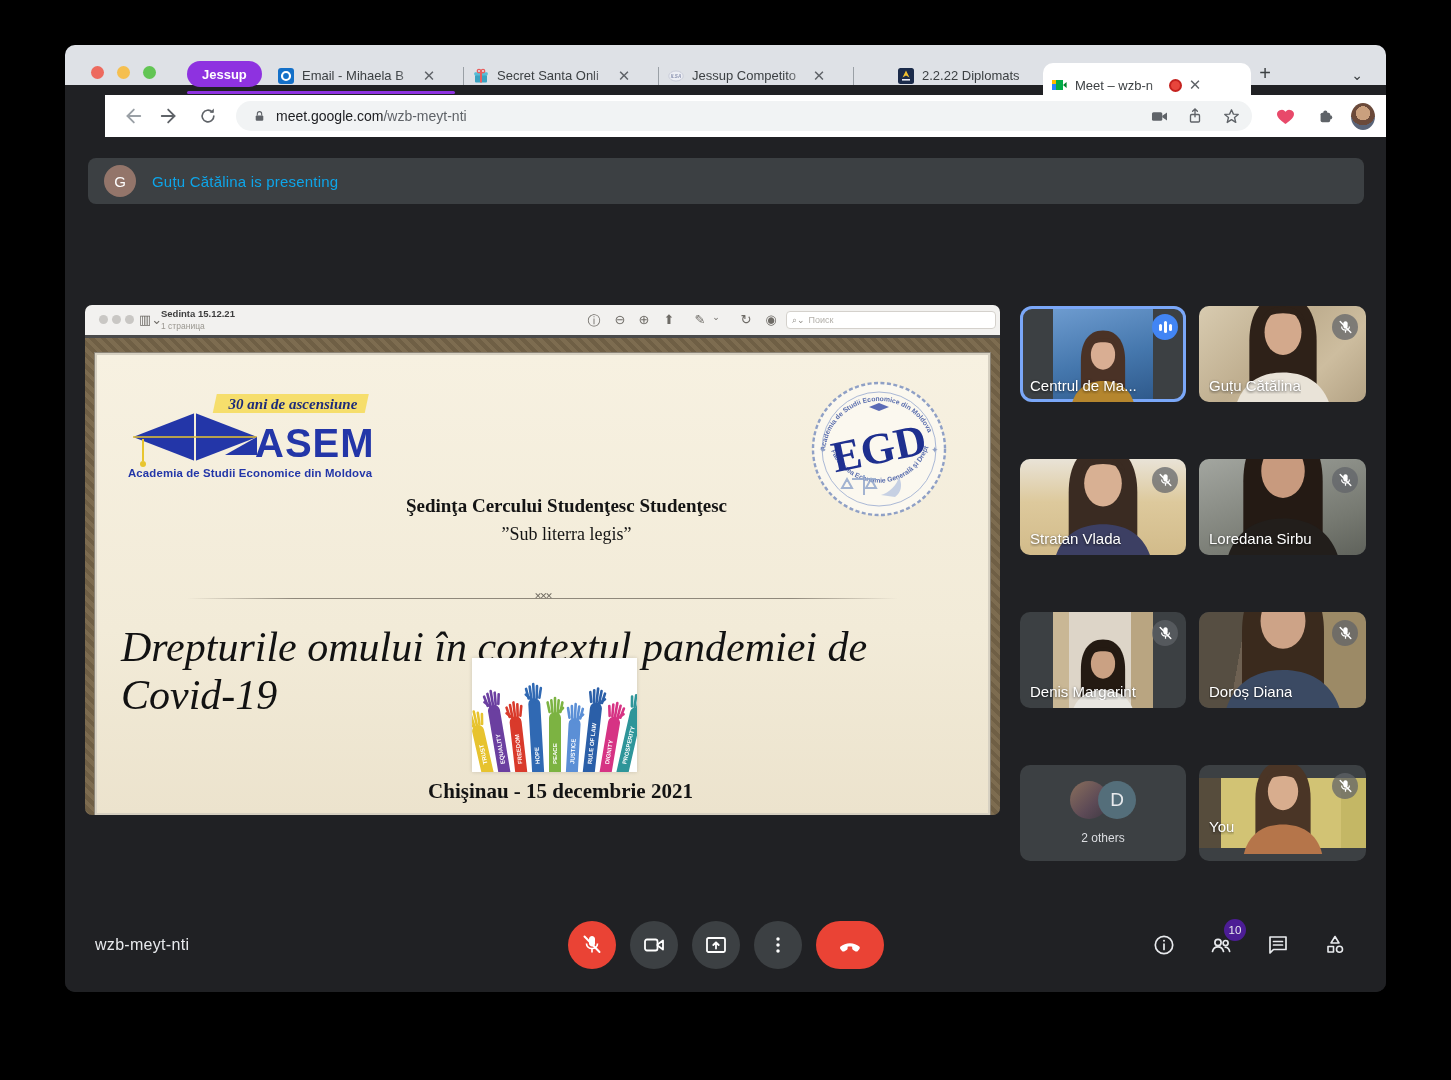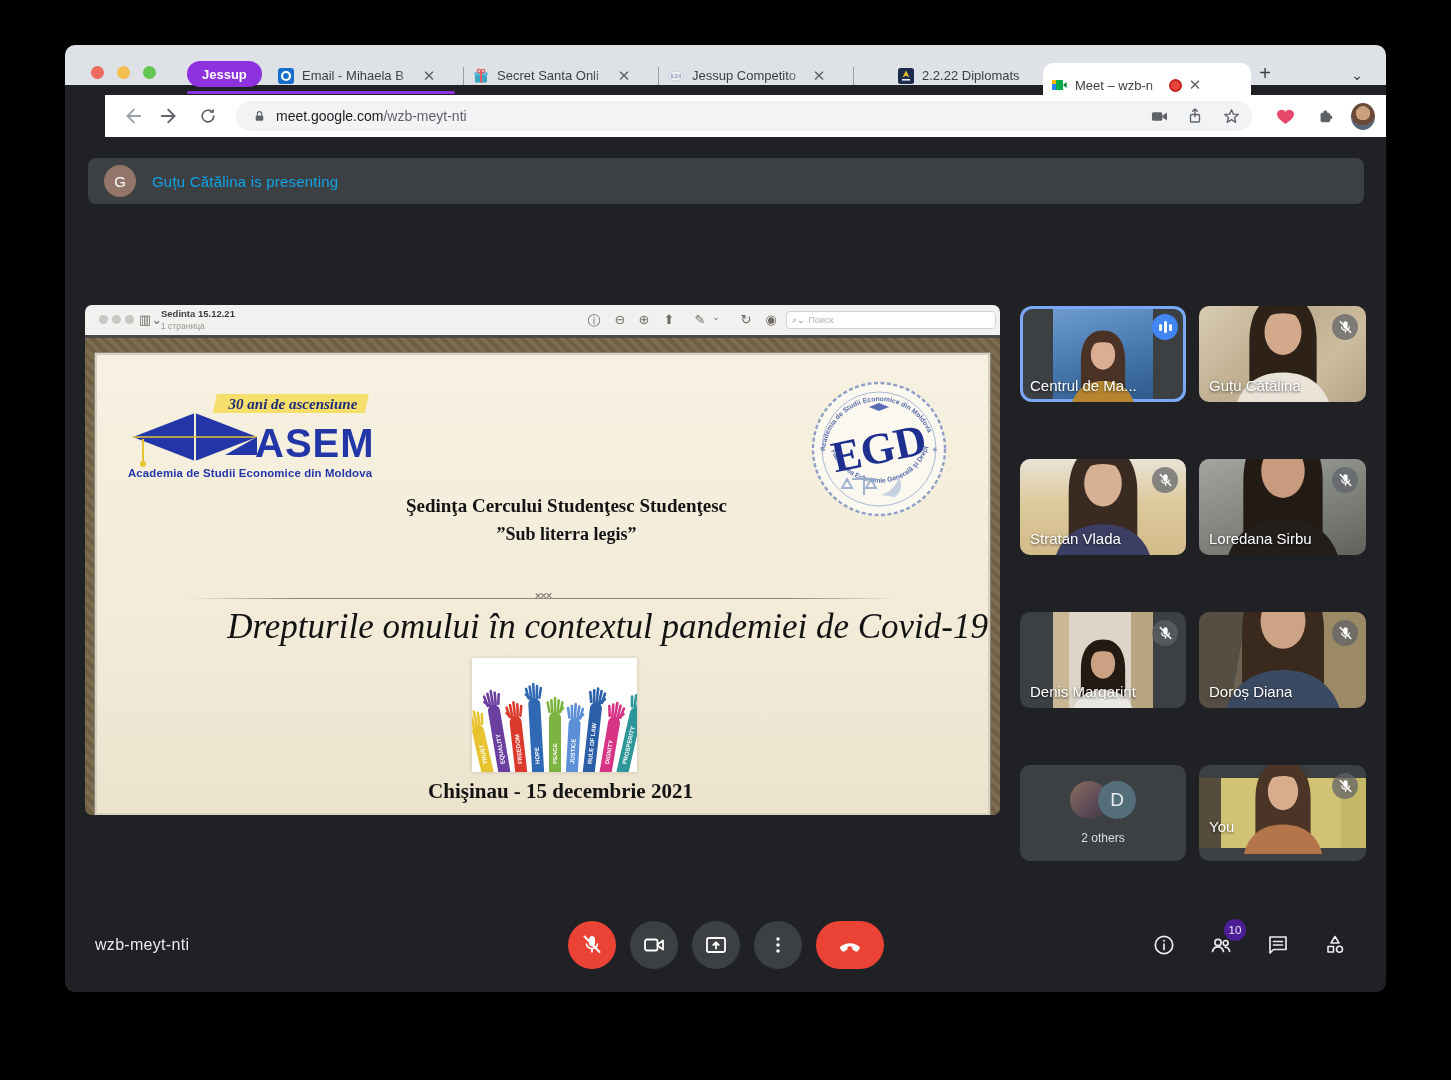--- a/index.html
+++ b/index.html
@@ -51,25 +51,25 @@
   #pv-search{position:absolute;left:701px;top:6px;width:210px;height:18px;background:#fff;border:1px solid #d4d1cc;
     border-radius:4px;display:flex;align-items:center;color:#b3b0aa;font-size:9px;padding-left:5px;box-sizing:border-box;}
   
   #slide{position:absolute;left:0;top:30px;width:915px;height:480px;
     background:repeating-linear-gradient(45deg,#7d6c50 0 4px,#6f5f45 4px 8px);box-sizing:border-box;
     border-top:3px solid #4a4a4a;padding:15px 10px 0 10px;}
   #slide-inner{width:100%;height:100%;box-sizing:border-box;border:2px solid #d6d0c1;outline:1px solid #8b8477;
     background:linear-gradient(180deg,#f7f1e1 0%,#f2ebd8 60%,#ece3cd 100%);position:relative;overflow:hidden;}
   .serif{font-family:"Liberation Serif","DejaVu Serif",serif;}
   #sl-head1{position:absolute;left:48px;right:0;top:140px;text-align:center;font-weight:bold;font-size:19px;color:#141414;}
-  #sl-head2{position:absolute;left:48px;right:0;top:169px;text-align:center;font-weight:bold;font-size:18px;color:#141414;}
+  #sl-head2{position:absolute;left:48px;right:0;top:169px;text-align:center;font-weight:normal;font-size:18px;color:#141414;}
   #sl-divider{position:absolute;left:90px;right:90px;top:243px;height:1px;
     background:linear-gradient(90deg,transparent,#8f887b 15%,#8f887b 85%,transparent);}
   #sl-knot{position:absolute;left:0;right:0;top:236px;text-align:center;font-size:9px;color:#6f6a60;letter-spacing:-2px;}
-  #sl-title{position:absolute;left:24px;right:0;top:252px;text-align:right;font-style:italic;font-size:35px;color:#121212;}
+  #sl-title{position:absolute;left:24px;right:0;top:268px;text-align:left;font-style:italic;font-size:42px;color:#121212;}
   #hands-box{position:absolute;left:375px;top:303px;width:165px;height:114px;background:#fff;box-shadow:0 0 4px rgba(0,0,0,.15);}
   #sl-footer{position:absolute;left:36px;right:0;top:424px;text-align:center;font-weight:bold;font-size:21px;color:#131313;}
   
   #tiles{position:absolute;left:955px;top:127px;width:347px;display:grid;
     grid-template-columns:166px 167px;grid-auto-rows:138px;gap:15px 13px;}
   .tile{position:relative;border-radius:10px;overflow:hidden;background:#3c4043;margin-top:42px;}
   .tile.active{box-shadow:inset 0 0 0 3px #7aa7f8;border-radius:12px;}
   .vid{position:absolute;inset:0;}
   .vid.portrait{left:20%;width:60%;}
   .vid.letterbox{top:14%;height:72%;}

